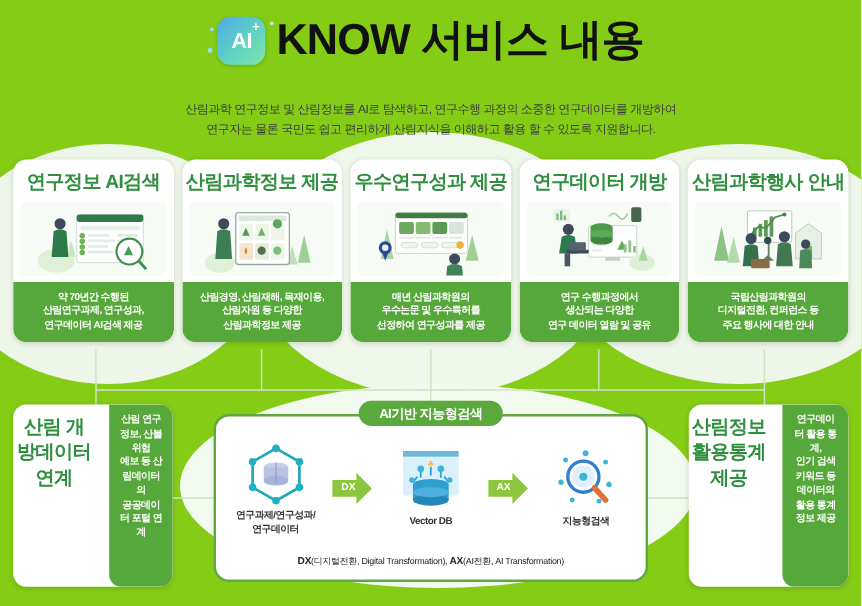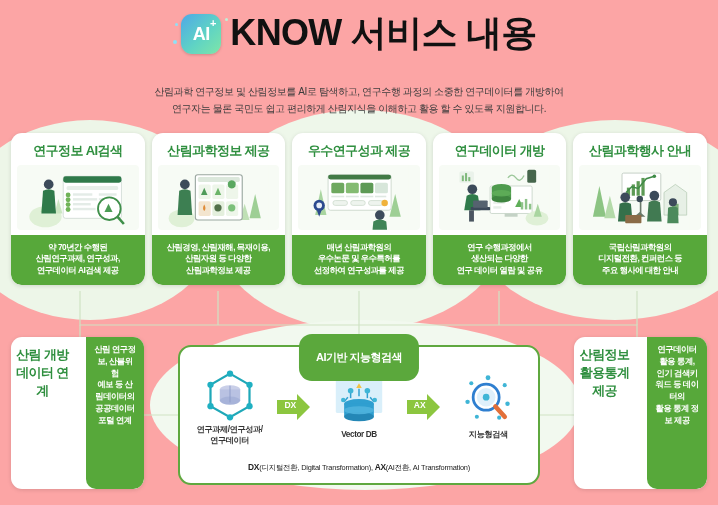--- a/index.html
+++ b/index.html
@@ -2,21 +2,21 @@
 <html><head>
 <meta charset="utf-8">
 <style>
   * { box-sizing: border-box; margin: 0; padding: 0; }
   html, body {
     width: 718px; height: 505px;
     background: #ffffff;
     font-family: "Liberation Sans", "DejaVu Sans", sans-serif;
     overflow: hidden;
   }
-  .page { position: relative; width: 718px; height: 505px; background:#fca5a5; }
+  .page { position: relative; width: 718px; height: 505px; background:#84cc16; }
 
   
   .blob { position:absolute; border-radius:50%; background:#edf6e8; z-index:0; }
   .blob.b1 { left:-40px; top:120px; width:260px; height:200px; }
   .blob.b2 { left:210px; top:110px; width:300px; height:220px; background:#eef7ea; }
   .blob.b3 { left:470px; top:120px; width:290px; height:200px; background:#edf6e8; }
   .blob.b4 { left:150px; top:320px; width:430px; height:170px; background:#f2f9ef; }
 
   
   .header { position:relative; z-index:3; padding-top:9px; text-align:center; }
@@ -55,21 +55,21 @@
     position:absolute; left:11px; top:133px; width:696px;
     display:flex; gap:7px; z-index:3;
   }
   .card {
     flex:1; background:#ffffff; border-radius:11px;
     box-shadow:0 1px 4px rgba(0,0,0,.13);
     overflow:hidden; display:flex; flex-direction:column;
     height:152px;
   }
   .card-title {
-    text-align:center; font-size:13px; font-weight:bold; color:#2f8f3f;
+    text-align:center; font-size:16px; font-weight:bold; color:#2f8f3f;
     padding:9px 2px 5px; letter-spacing:-.6px;
   }
   .card-illus { flex:1; margin:0 6px 5px; border-radius:4px; position:relative; overflow:hidden; background:#f7fbf5; }
   .card-desc {
     background:#57a83a; color:#ffffff; font-size:8.3px; line-height:1.42;
     text-align:center; padding:7px 8px 8px; font-weight:bold; letter-spacing:-.45px;
     border-radius:0 0 10px 10px;
   }
 
   
@@ -81,21 +81,21 @@
   .bottom-card.left { left:11px; }
   .bottom-card.right { left:574px; }
 
   .center-panel {
     position:absolute; left:178px; top:345px; width:362px; height:140px; z-index:3;
     background:#ffffff; border:2px solid #5fa83f; border-radius:13px;
   }
   .center-badge {
     position:absolute; left:50%; top:-13px; transform:translateX(-50%);
     background:#5ba83c; color:#fff; font-size:11px; font-weight:bold;
-    padding:16px 17px; border-radius:13px; white-space:nowrap; letter-spacing:-.5px;
+    padding:3px 17px; border-radius:13px; white-space:nowrap; letter-spacing:-.5px;
   }
   .pipeline {
     display:flex; align-items:center; justify-content:center;
     gap:6px; padding:20px 10px 0;
   }
   .pipe-node { width:84px; text-align:center; }
   .pipe-icon { height:56px; display:flex; align-items:center; justify-content:center; }
   .pipe-label {
     font-size:8.2px; color:#333; font-weight:bold; line-height:1.3;
     margin-top:2px; letter-spacing:-.4px;

